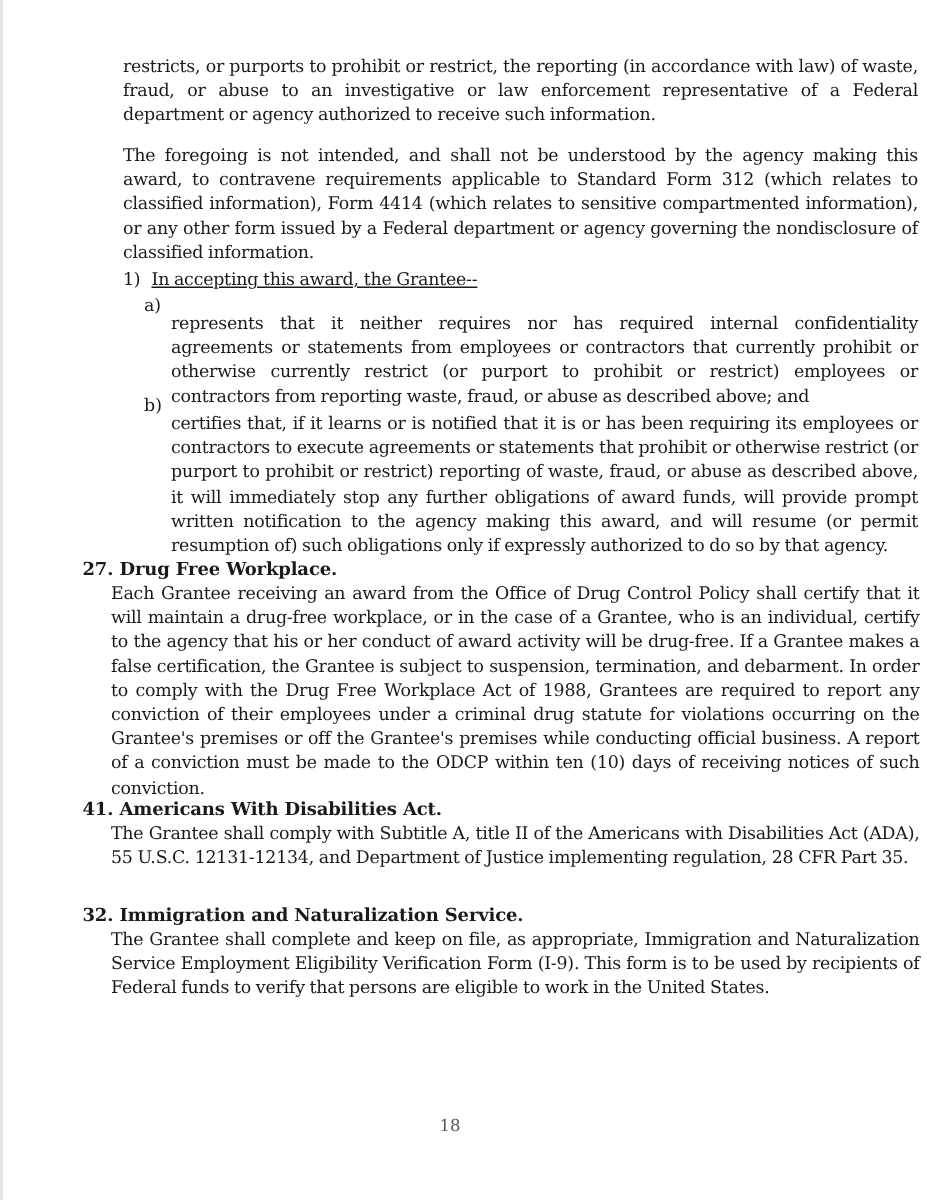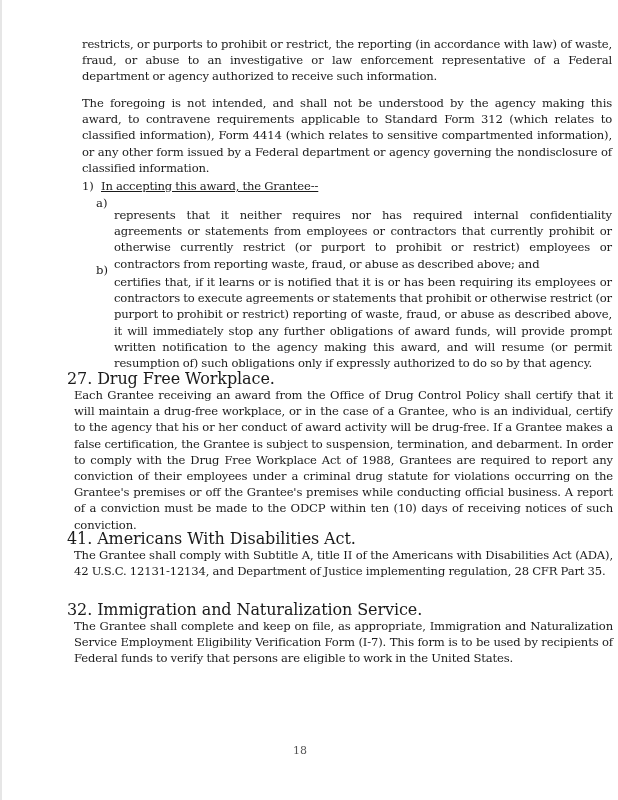--- a/index.html
+++ b/index.html
@@ -48,24 +48,24 @@
     .sub-a { top: 195px; }
     .sub-b { top: 262px; }
 
     .sec {
       position: absolute;
       left: 55px;
       width: 557px;
     }
     .sec .head {
       position: absolute;
-      left: 12px; top: 0;
-      font-size: 16px;
+      left: 0; top: 0;
+      font-size: 12px;
       line-height: 16px;
-      font-weight: normal;
+      font-weight: bold;
       letter-spacing: -0.1px;
       white-space: nowrap;
     }
     .sec .body {
       position: absolute;
       left: 19px;
       top: 16px;
       width: 539px;
     }
     .sec-27 { top: 371px; }
@@ -111,22 +111,22 @@
     <p class="p txt">certifies that, if it learns or is notified that it is or has been requiring its employees or contractors to execute agreements or statements that prohibit or otherwise restrict (or purport to prohibit or restrict) reporting of waste, fraud, or abuse as described above, it will immediately stop any further obligations of award funds, will provide prompt written notification to the agency making this award, and will resume (or permit resumption of) such obligations only if expressly authorized to do so by that agency.</p>
   </div>
 
   <div class="sec sec-27">
     <div class="head">27. Drug Free Workplace.</div>
     <p class="p body">Each Grantee receiving an award from the Office of Drug Control Policy shall certify that it will maintain a drug-free workplace, or in the case of a Grantee, who is an individual, certify to the agency that his or her conduct of award activity will be drug-free. If a Grantee makes a false certification, the Grantee is subject to suspension, termination, and debarment. In order to comply with the Drug Free Workplace Act of 1988, Grantees are required to report any conviction of their employees under a criminal drug statute for violations occurring on the Grantee's premises or off the Grantee's premises while conducting official business. A report of a conviction must be made to the ODCP within ten (10) days of receiving notices of such conviction.</p>
   </div>
 
   <div class="sec sec-28">
     <div class="head">41. Americans With Disabilities Act.</div>
-    <p class="p body">The Grantee shall comply with Subtitle A, title II of the Americans with Disabilities Act (ADA), 42 U.S.C. 12131-12134, and Department of Justice implementing regulation, 28 CFR Part 35.</p>
+    <p class="p body">The Grantee shall comply with Subtitle A, title II of the Americans with Disabilities Act (ADA), 55 U.S.C. 12131-12134, and Department of Justice implementing regulation, 28 CFR Part 35.</p>
   </div>
 
   <div class="sec sec-29">
     <div class="head">32. Immigration and Naturalization Service.</div>
-    <p class="p body">The Grantee shall complete and keep on file, as appropriate, Immigration and Naturalization Service Employment Eligibility Verification Form (I-7). This form is to be used by recipients of Federal funds to verify that persons are eligible to work in the United States.</p>
+    <p class="p body">The Grantee shall complete and keep on file, as appropriate, Immigration and Naturalization Service Employment Eligibility Verification Form (I-9). This form is to be used by recipients of Federal funds to verify that persons are eligible to work in the United States.</p>
   </div>
 
   <div class="page-num">18</div>
 </div>
 
 </body></html>

